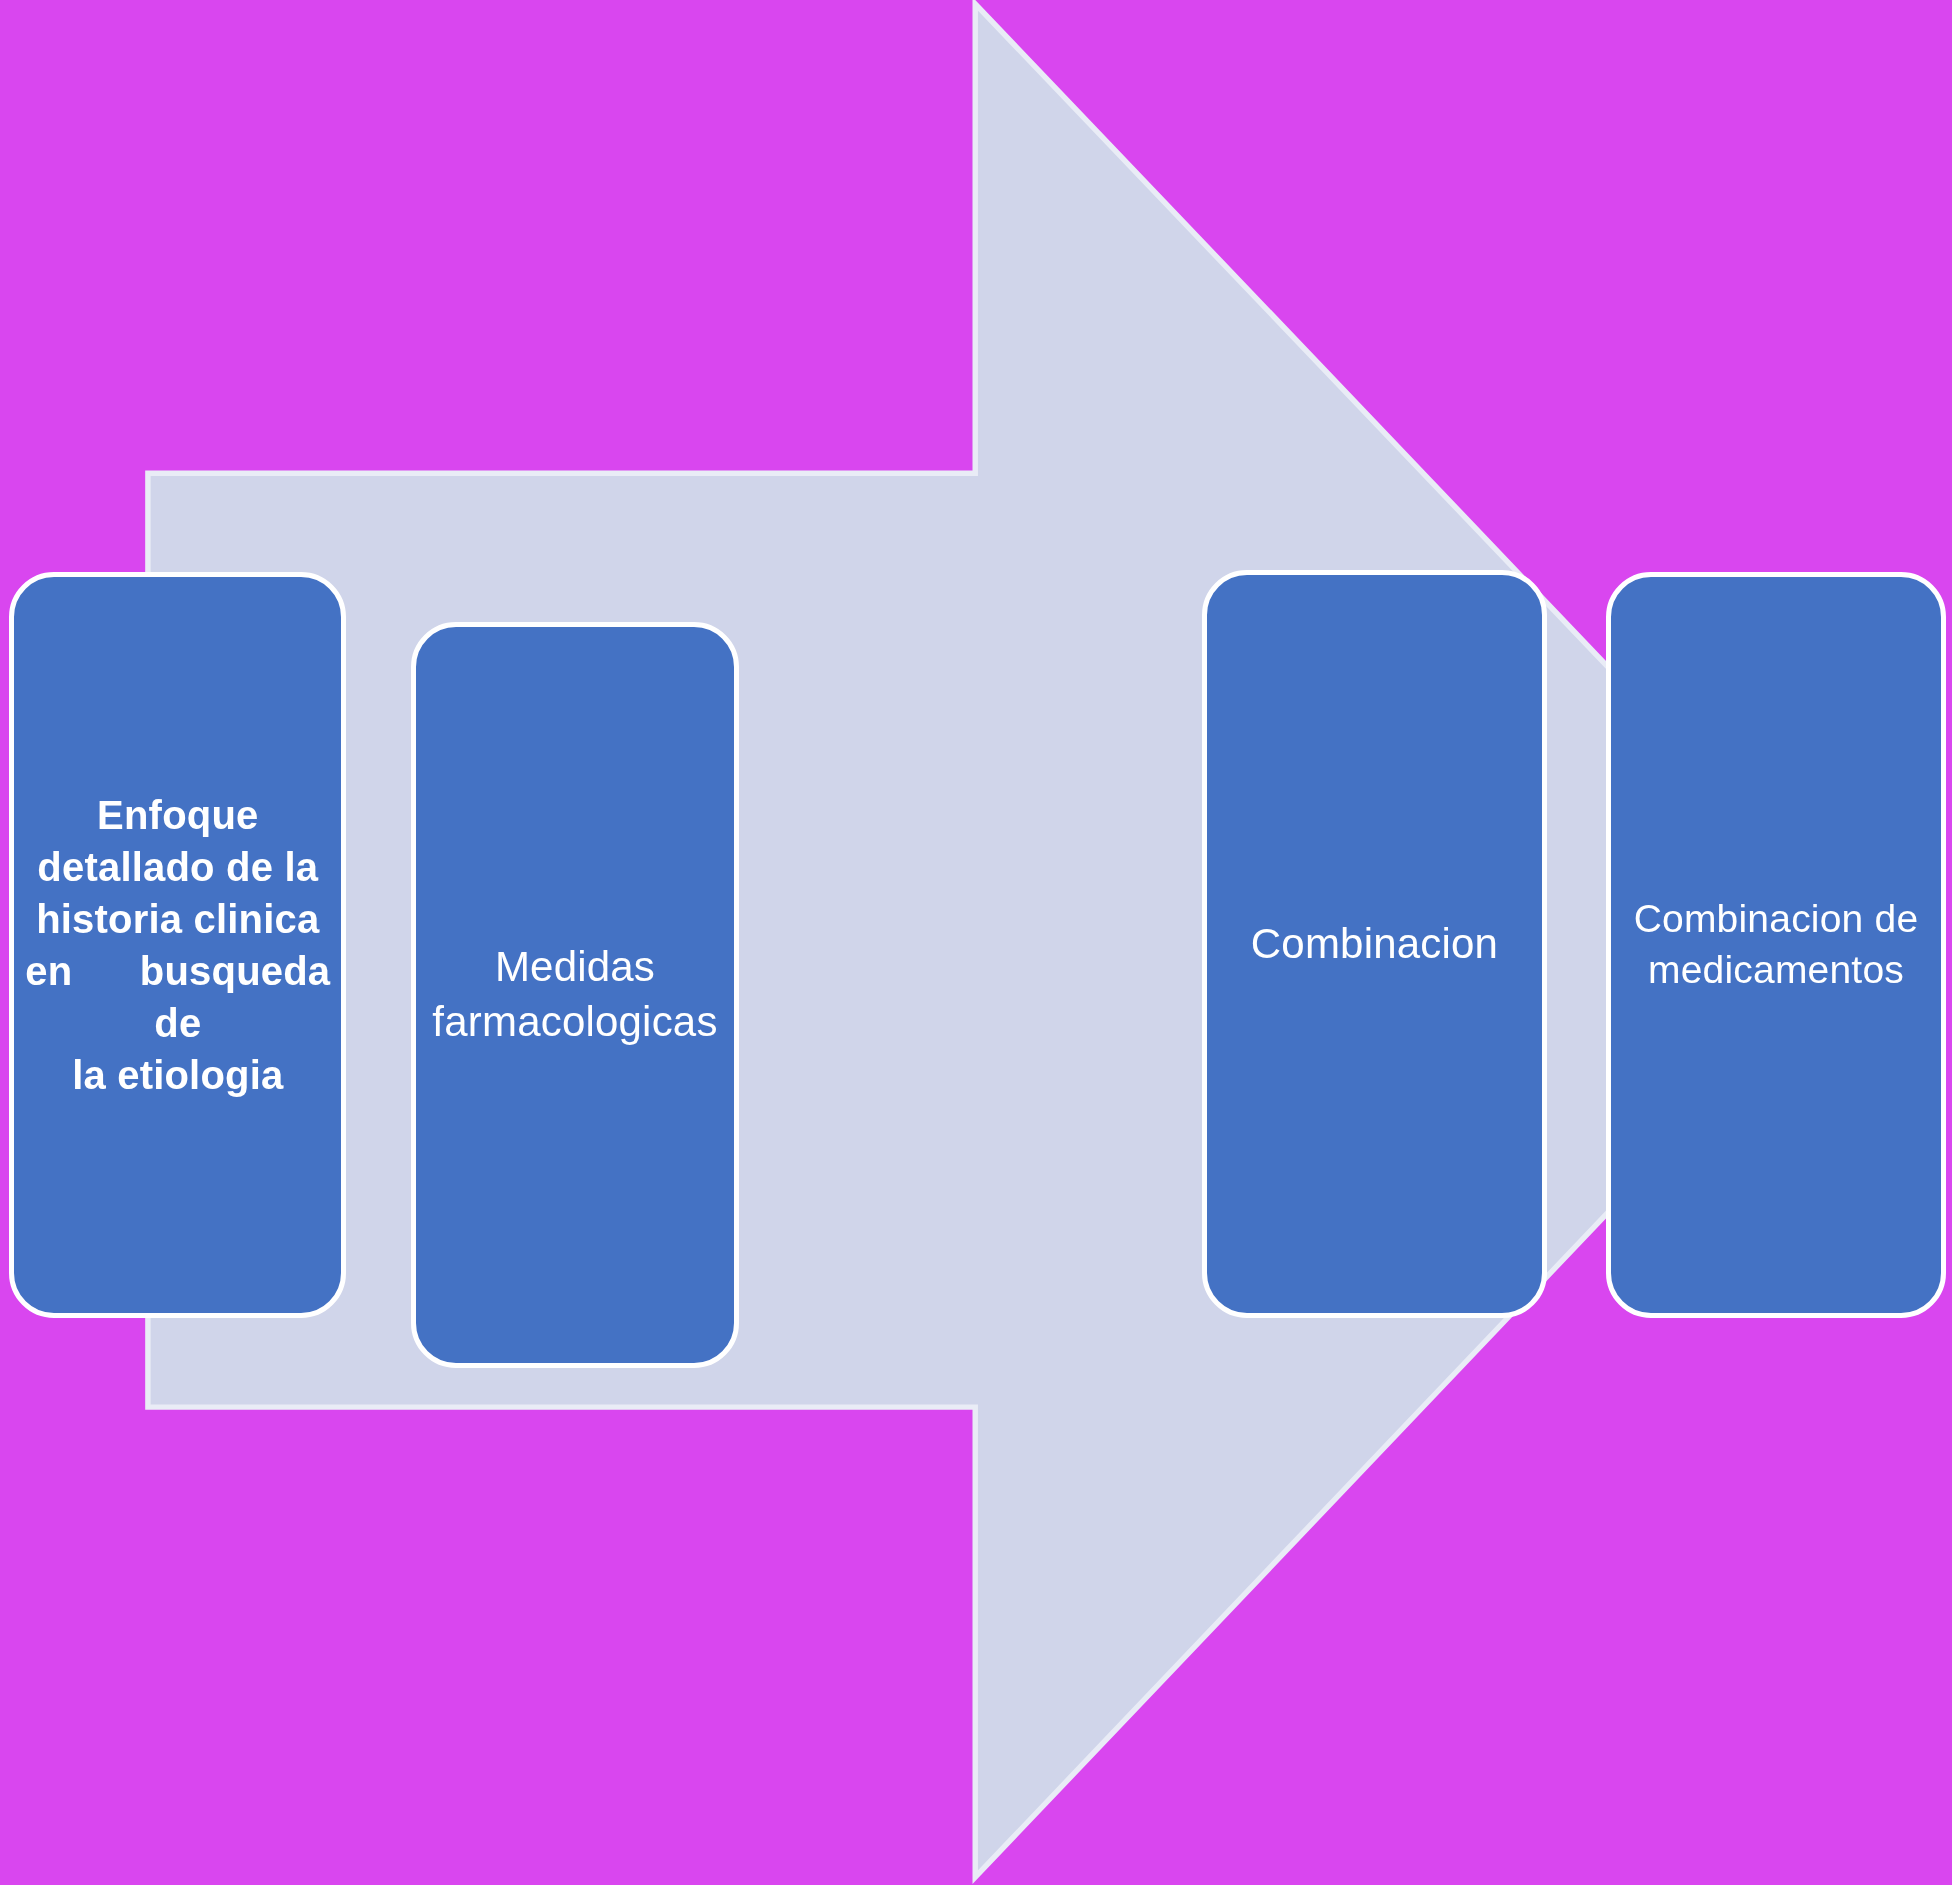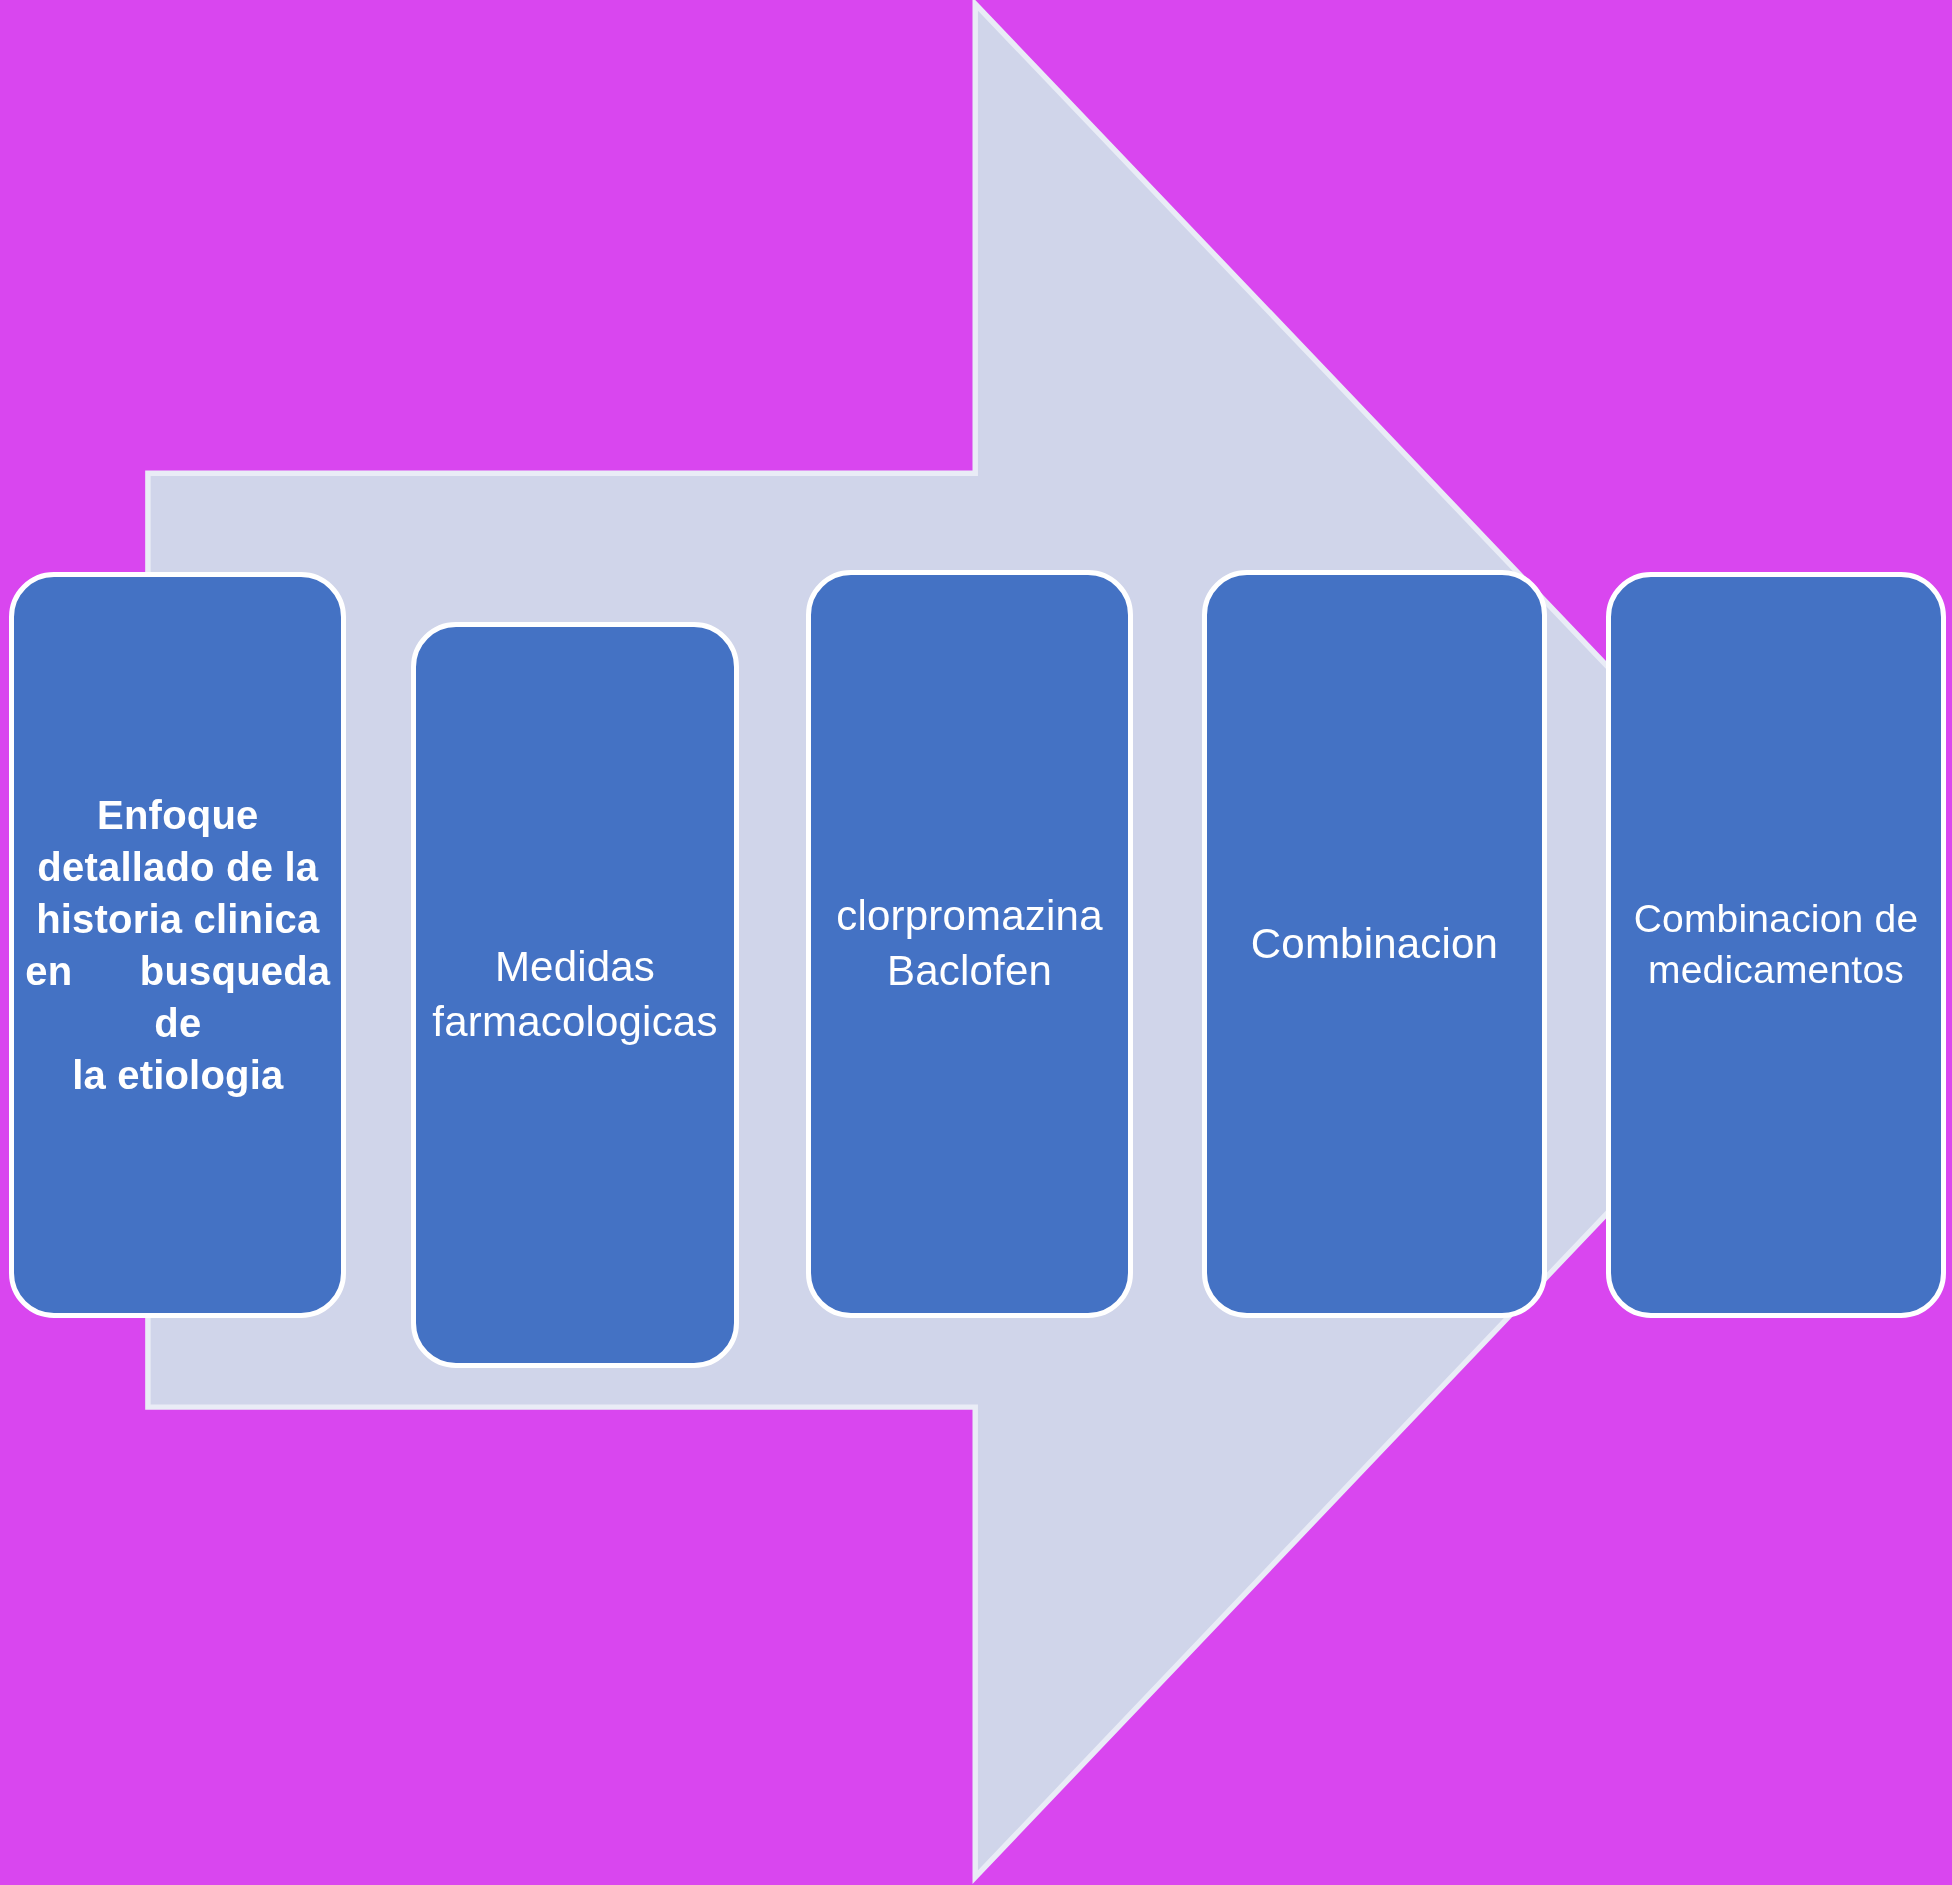--- a/index.html
+++ b/index.html
@@ -82,24 +82,20 @@
 historia clinica
 en busqueda de
 la etiologia</span>
   </div>
 
   <div class="process-box" id="box-2">
     <span class="box-label">Medidas
 farmacologicas</span>
   </div>
 
-  <div class="process-box" id="box-3">
-    <span class="box-label">clorpromazina
-Baclofen</span>
-  </div>
 
   <div class="process-box" id="box-4">
     <span class="box-label">Combinacion</span>
   </div>
 
   <div class="process-box" id="box-5">
     <span class="box-label">Combinacion de
 medicamentos</span>
   </div>
 

